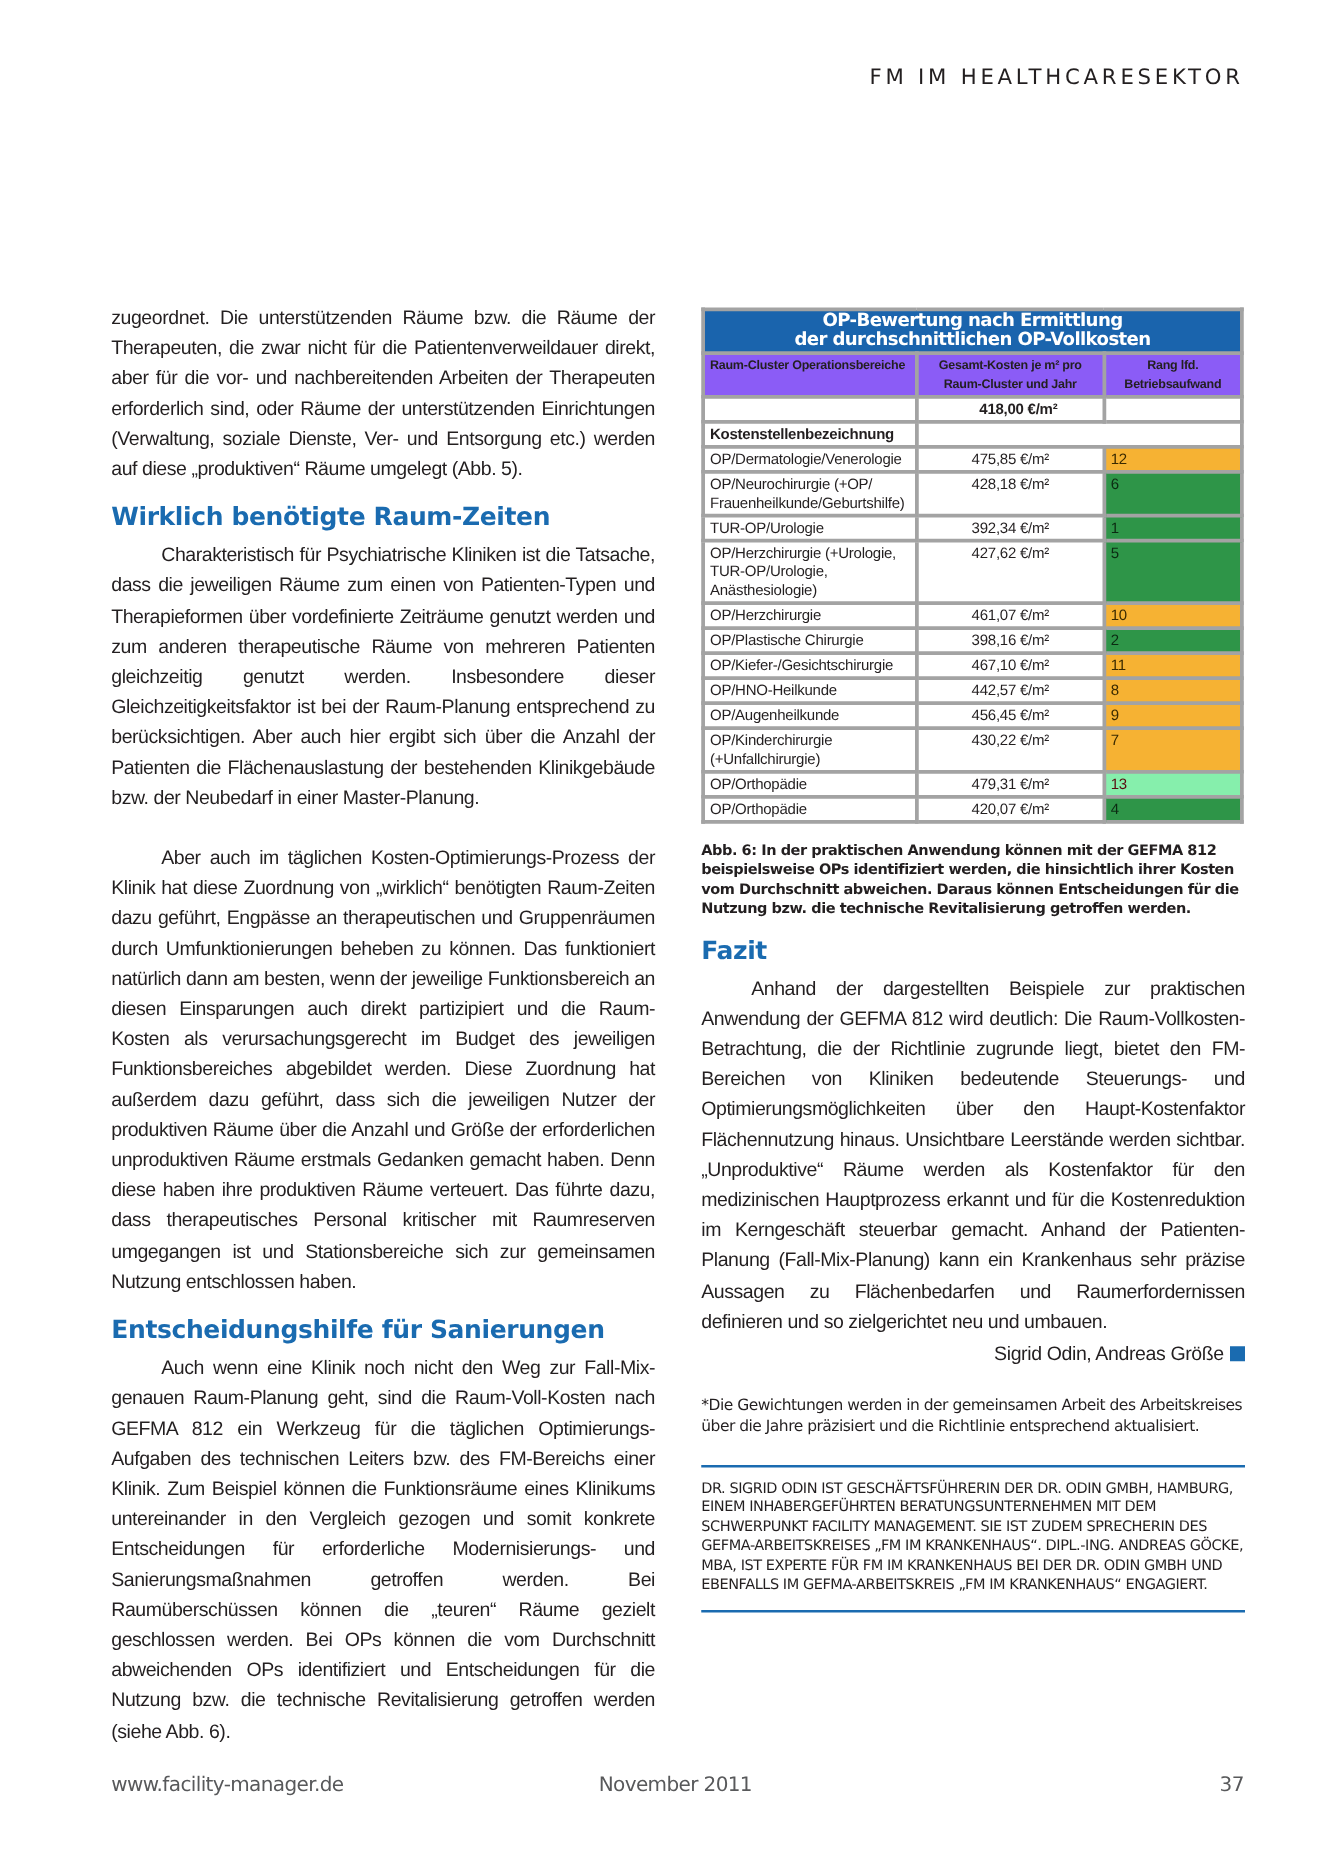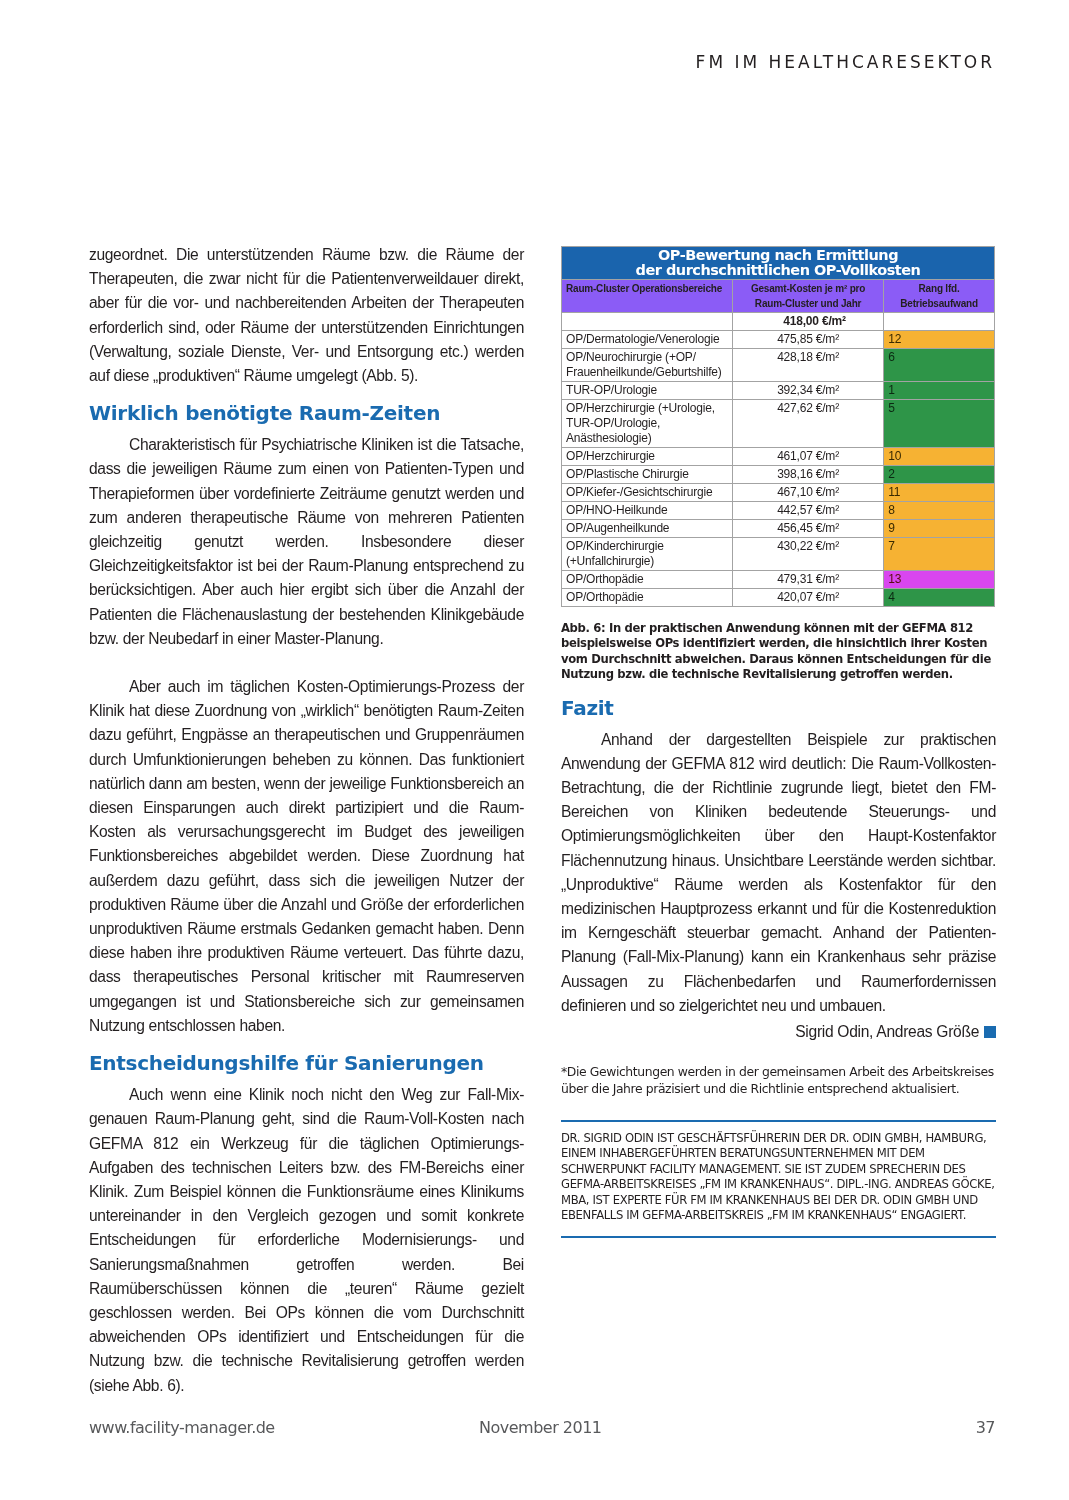--- a/index.html
+++ b/index.html
@@ -31,38 +31,38 @@
     font-family: "DejaVu Sans", sans-serif; letter-spacing: -0.3px;
     margin: 12px 0 7px 0; line-height: 26px;
   }
 
   
   table.op {
     width: 434px; border-collapse: collapse; font-size: 12px;
     font-family: "Liberation Sans", sans-serif; letter-spacing: -0.2px;
   }
   table.op td, table.op th {
-    border: 1px solid #a3a3a3; padding: 1px 4px; vertical-align: top; line-height: 15px;
+    border: 3px solid #a3a3a3; padding: 1px 4px; vertical-align: top; line-height: 15px;
   }
   .t-title {
     background: #1a64ad; color: #ffffff; font-weight: bold; font-size: 14.5px;
     text-align: center; line-height: 18px; padding: 7px 4px 4px 4px;
     font-family: "DejaVu Sans", sans-serif; letter-spacing: -0.5px;
   }
   .t-head td { background: #8b5cf6; font-weight: bold; font-size: 10px; }
   .t-head td.c2, .t-head td.c3 { text-align: center; }
   .avg td { font-weight: bold; }
   .avg td.c2 { text-align: center; padding-left: 17px; }
   .ks td.c1 { font-weight: bold; }
   td.c1 { width: 171px; }
   td.c2 { width: 152px; text-align: center; padding-left: 4px; }
   td.c3 { width: 111px; text-align: left; }
   td.rank-orange { background: #f6b233; color: #3a2a00; }
   td.rank-green { background: #2e9548; color: #0b2a12; }
-  td.rank-red { background: #d946ef; color: #5a0c10; }
+  td.rank-red { background: #86efac; color: #5a0c10; }
 
   .caption {
     margin-top: 14px; font-size: 11.6px; font-weight: bold; line-height: 15.4px;
     font-family: "DejaVu Sans", sans-serif; letter-spacing: -0.35px;
   }
 
   .fazit-head { margin-top: 30px; }
   .author-sign {
     text-align: right; font-size: 15.6px; line-height: 24px; margin-top: 2px;
     letter-spacing: -0.3px;
@@ -118,20 +118,24 @@
     <tr class="t-head">
       <td class="c1">Raum-Cluster Operationsbereiche</td>
       <td class="c2">Gesamt-Kosten je m² pro Raum-Cluster und Jahr</td>
       <td class="c3">Rang lfd. Betriebsaufwand</td>
     </tr>
     <tr class="avg">
       <td class="c1"></td>
       <td class="c2">418,00 €/m²</td>
       <td class="c3"></td>
     </tr>
+    <tr class="ks">
+      <td class="c1">Kostenstellenbezeichnung</td>
+      <td colspan="2"></td>
+    </tr>
     </tbody>
       <tbody id="op-rows">
         <tr>
           <td class="c1">OP/Dermatologie/Venerologie</td>
           <td class="c2">475,85 €/m²</td>
           <td class="c3 rank-orange">12</td>
         </tr>
         <tr>
           <td class="c1">OP/Neurochirurgie (+OP/ Frauenheilkunde/Geburtshilfe)</td>
           <td class="c2">428,18 €/m²</td>

